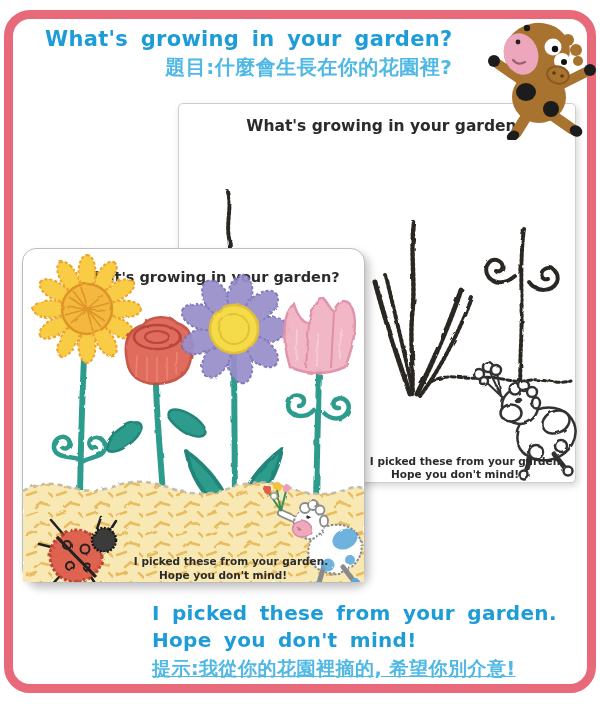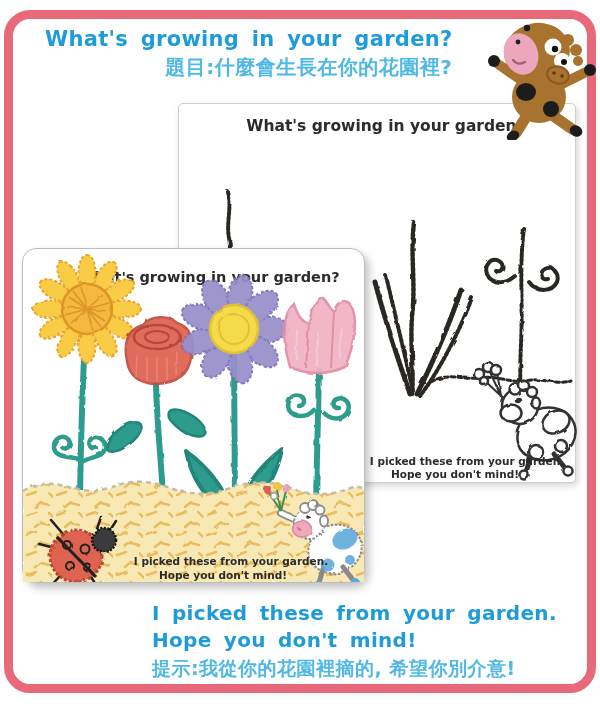--- a/index.html
+++ b/index.html
@@ -11,21 +11,21 @@
   .header .en{color:#1D9CD8;font-size:21px;font-weight:bold;word-spacing:5px;letter-spacing:.3px;}
   .header .zh{color:#4FB8E4;font-size:20px;font-weight:bold;letter-spacing:.5px;text-align:right;}
   .card{position:absolute;background:#fff;box-sizing:border-box;}
   .card-back{left:178px;top:103px;width:398px;height:380px;border:1px solid #cfcfcf;border-radius:5px;
     box-shadow:2px 3px 7px rgba(0,0,0,.16);z-index:1;}
   .card-front{left:22px;top:248px;width:343px;height:335px;border:1px solid #bdbdbd;border-radius:14px;
     box-shadow:4px 5px 9px rgba(0,0,0,.24);z-index:2;}
   .mascot{position:absolute;left:476px;top:12px;width:122px;height:128px;z-index:5;}
   .footer{position:absolute;left:152px;top:600px;z-index:4;line-height:1.34;}
   .footer .en{color:#1D9CD8;font-size:20px;font-weight:bold;word-spacing:5px;letter-spacing:.3px;}
-  .footer .zh{color:#4FB8E4;font-size:19px;font-weight:bold;letter-spacing:.5px;margin-top:2px;}
+  .footer .zh{color:#4FB8E4;font-size:19px;font-weight:bold;letter-spacing:.5px;margin-top:2px;text-decoration:underline;}
   svg text{font-family:"DejaVu Sans",sans-serif;font-weight:bold;fill:#2b2b2b;}
   svg{display:block;}
 </style>
 </head>
 <body>
 
 <div id="page">
 
   <div class="page-border"></div>
 

